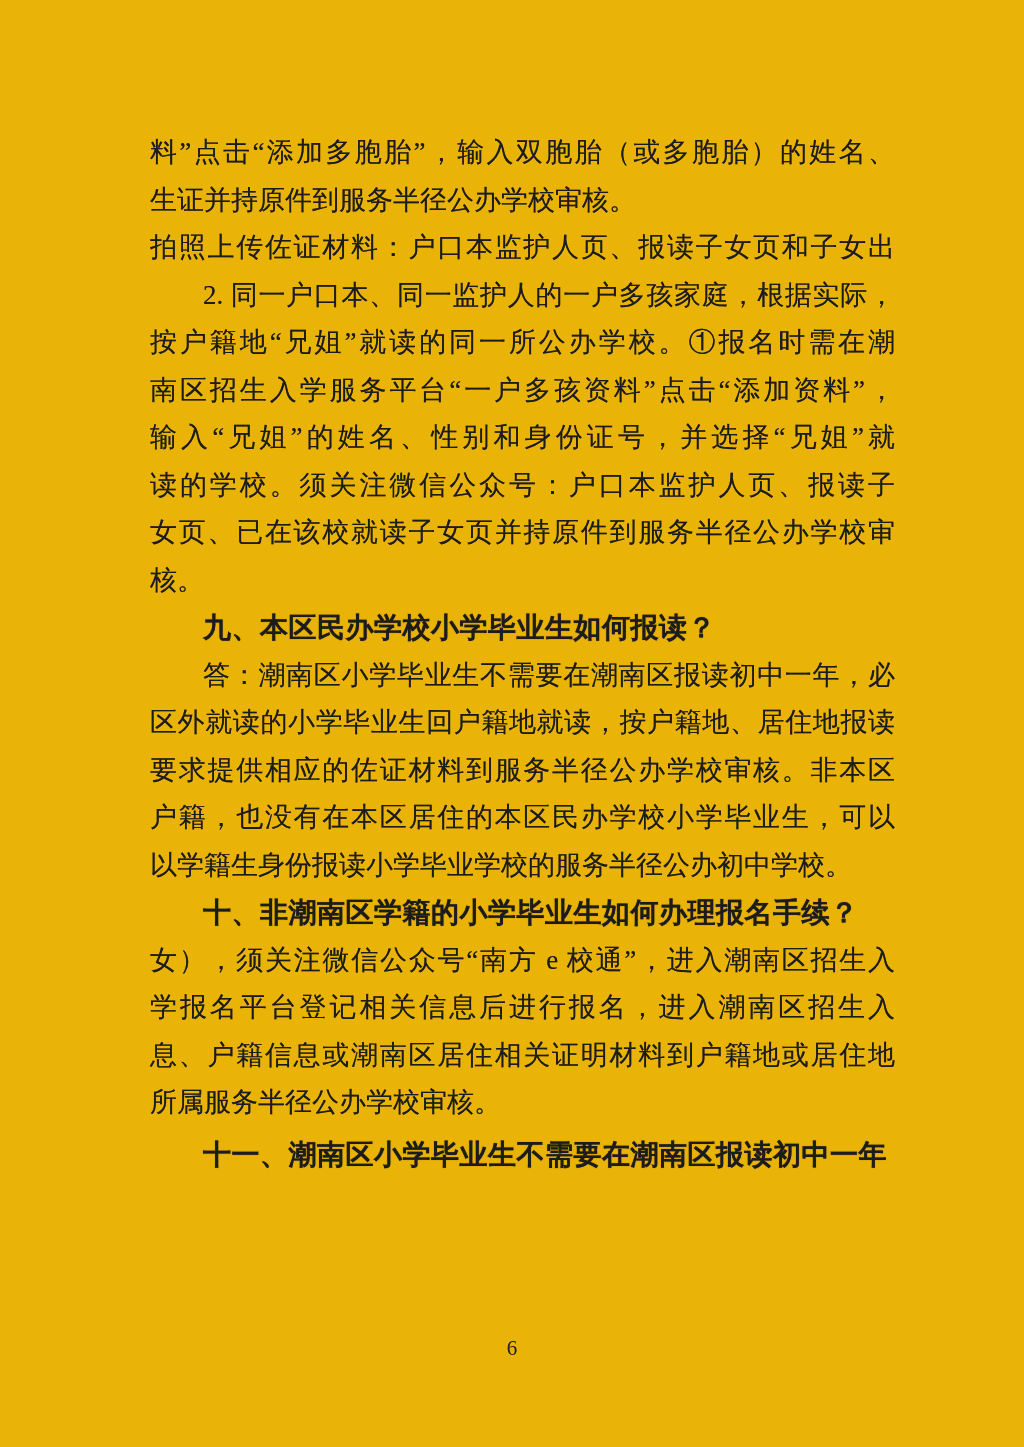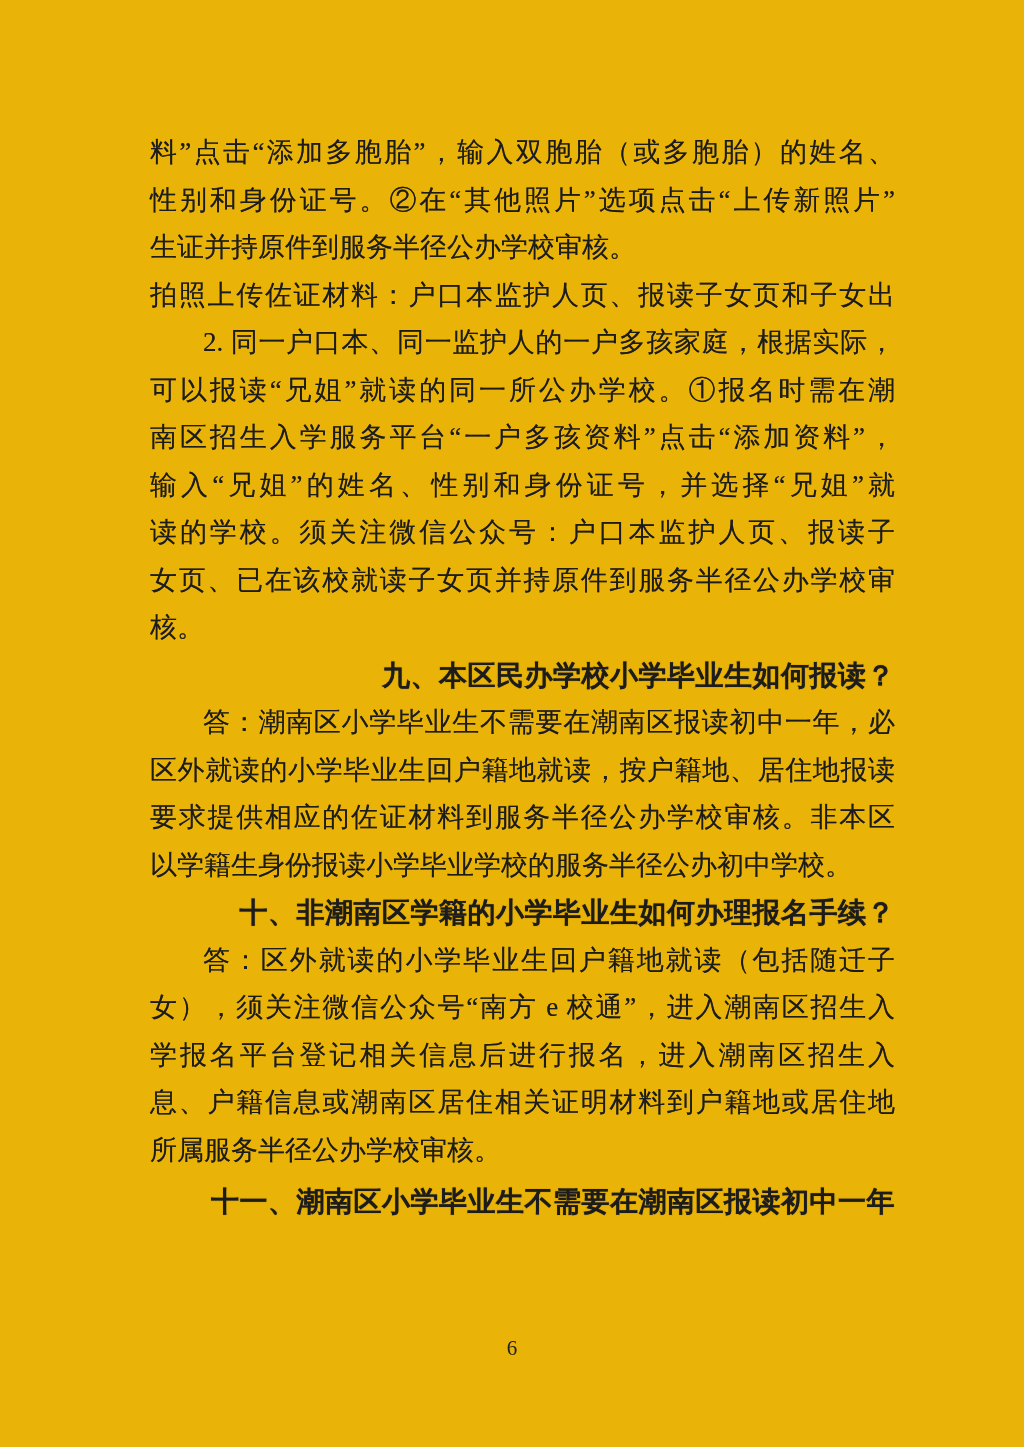--- a/index.html
+++ b/index.html
@@ -31,21 +31,20 @@
     text-shadow: 0 0 0.6px rgba(20,20,20,0.55);
   }
   
   p.j {
     text-align: justify;
     text-align-last: justify;
   }
   
   p.ind {
     text-indent: 53px;
-    text-align: right;
   }
   
   p.h {
     font-family: "Liberation Sans", sans-serif;
     font-weight: 700;
     font-size: 28px;
     letter-spacing: 0.5px;
     text-shadow: 0 0 0.8px rgba(20,20,20,0.7);
   }
   p.sp {
@@ -60,37 +59,36 @@
     font-size: 21px;
     color: #222;
   }
 </style>
 </head>
 <body>
 
 <div class="page">
   <div class="text-block">
     <p class="ln j">料”点击“添加多胞胎”，输入双胞胎（或多胞胎）的姓名、</p>
-    <p class="ln j">性别和身份证号。②在“其他照片”选项点击“上传新照片”</p>
     <p class="ln">生证并持原件到服务半径公办学校审核。</p>
     <p class="ln j">拍照上传佐证材料：户口本监护人页、报读子女页和子女出</p>
     <p class="ln j ind">2. 同一户口本、同一监护人的一户多孩家庭，根据实际，</p>
-    <p class="ln j">可以报读“兄姐”就读的同一所公办学校。①报名时需在潮</p>
+    <p class="ln j">按户籍地“兄姐”就读的同一所公办学校。①报名时需在潮</p>
     <p class="ln j">南区招生入学服务平台“一户多孩资料”点击“添加资料”，</p>
     <p class="ln j">输入“兄姐”的姓名、性别和身份证号，并选择“兄姐”就</p>
     <p class="ln j">读的学校。须关注微信公众号：户口本监护人页、报读子</p>
     <p class="ln j">女页、已在该校就读子女页并持原件到服务半径公办学校审</p>
     <p class="ln">核。</p>
     <p class="ln h ind">九、本区民办学校小学毕业生如何报读？</p>
     <p class="ln j ind">答：潮南区小学毕业生不需要在潮南区报读初中一年，必</p>
     <p class="ln j">区外就读的小学毕业生回户籍地就读，按户籍地、居住地报读</p>
     <p class="ln j">要求提供相应的佐证材料到服务半径公办学校审核。非本区</p>
+    <p class="ln j">户籍，也没有在本区居住的本区民办学校小学毕业生，可以</p>
     <p class="ln">以学籍生身份报读小学毕业学校的服务半径公办初中学校。</p>
     <p class="ln h ind">十、非潮南区学籍的小学毕业生如何办理报名手续？</p>
-    <p class="ln j ind">答：区外就读的小学毕业生回户籍地就读（包括随迁子</p>
     <p class="ln j">女），须关注微信公众号“南方 e 校通”，进入潮南区招生入</p>
     <p class="ln j">学报名平台登记相关信息后进行报名，进入潮南区招生入</p>
     <p class="ln j">息、户籍信息或潮南区居住相关证明材料到户籍地或居住地</p>
     <p class="ln">所属服务半径公办学校审核。</p>
     <p class="ln h ind sp">十一、潮南区小学毕业生不需要在潮南区报读初中一年</p>
   </div>
 
   <div class="page-number">6</div>
 </div>
 

